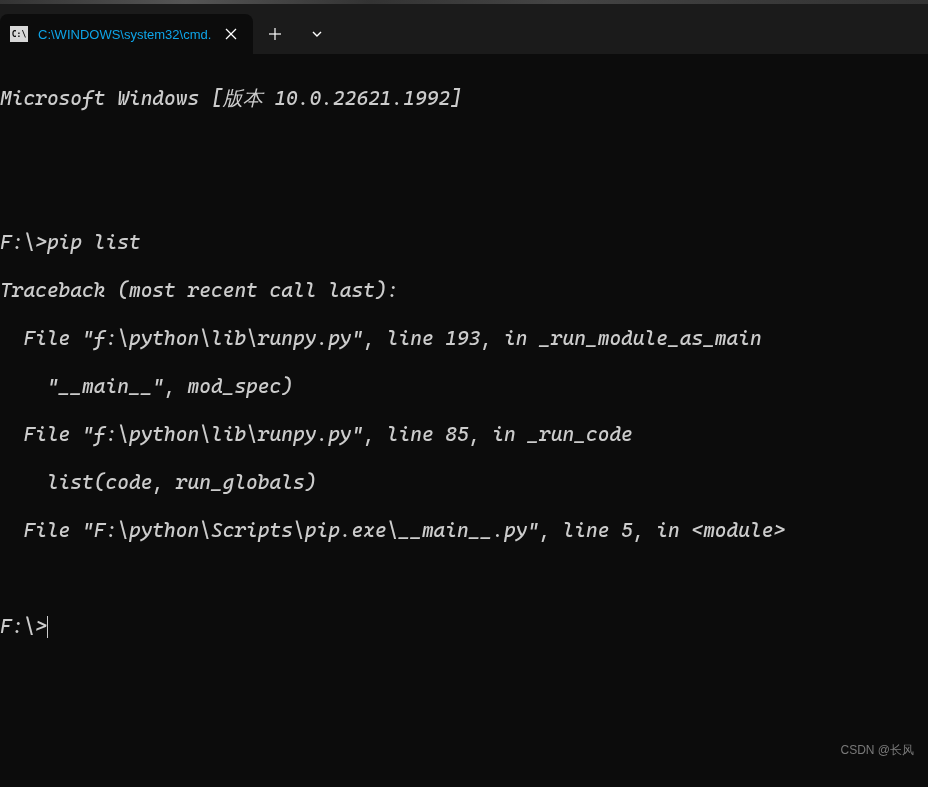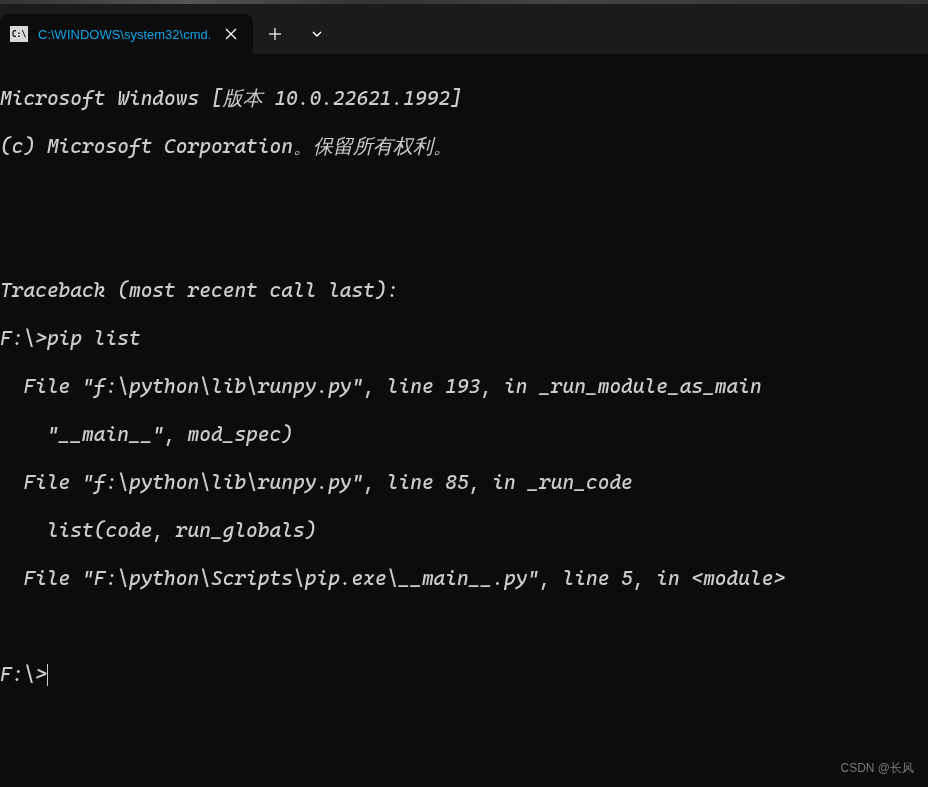--- a/index.html
+++ b/index.html
@@ -112,21 +112,21 @@
     .cursor {
       display: inline-block;
       width: 1px;
       height: 22px;
       background: #cccccc;
       vertical-align: text-bottom;
       margin-left: 0px;
     }
     .watermark {
       position: absolute;
-      bottom: 10px;
+      bottom: 28px;
       right: 14px;
       color: #7a7a7a;
       font-size: 12px;
       font-family: 'Segoe UI', sans-serif;
     }
   </style>
 </head>
 <body>
 
 <div class="taskbar-hint"></div>
@@ -152,25 +152,24 @@
     <div class="dropdown-btn">
       <svg width="12" height="8" viewBox="0 0 12 8">
         <polyline points="2,2 6,6 10,2" stroke="#ffffff" stroke-width="1.4" fill="none"></polyline>
       </svg>
     </div>
   </div>
 </div>
 
 <div class="terminal-content">
 <div class="terminal-line">Microsoft Windows [版本 10.0.22621.1992]</div>
-<div class="terminal-line">(c) Microsoft Corporation。保留所有权利。</div>
 <div class="terminal-line"></div>
 <div class="terminal-line"></div>
+<div class="terminal-line">F:\&gt;pip list</div>
 <div class="terminal-line">Traceback (most recent call last):</div>
-<div class="terminal-line">F:\&gt;pip list</div>
 <div class="terminal-line">  File "f:\python\lib\runpy.py", line 193, in _run_module_as_main</div>
 <div class="terminal-line">    "__main__", mod_spec)</div>
 <div class="terminal-line">  File "f:\python\lib\runpy.py", line 85, in _run_code</div>
 <div class="terminal-line">    list(code, run_globals)</div>
 <div class="terminal-line">  File "F:\python\Scripts\pip.exe\__main__.py", line 5, in &lt;module&gt;</div>
 <div class="terminal-line"></div>
 <div class="terminal-line"><span>F:\&gt;</span><span class="cursor"></span></div>
 </div>
 
 <div class="watermark">CSDN @长风</div>

